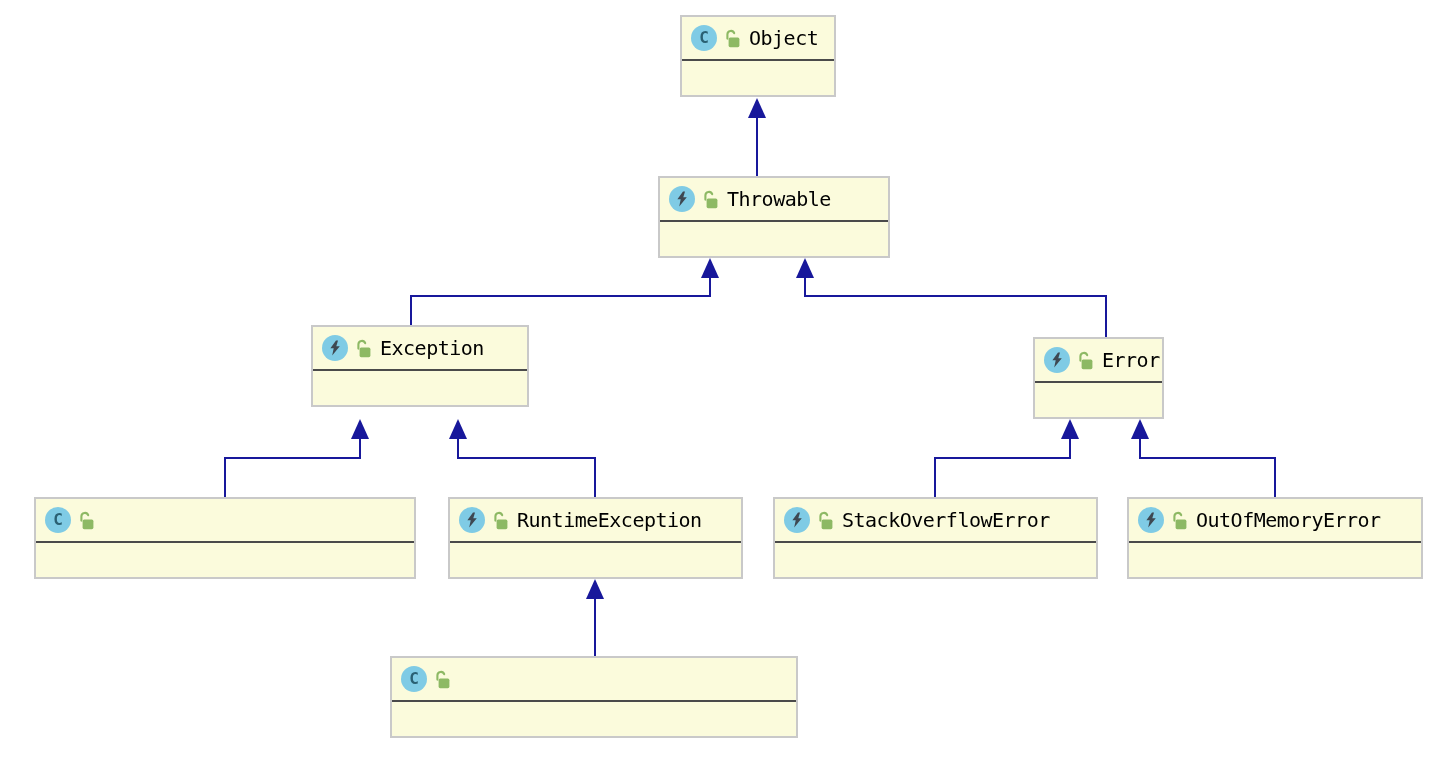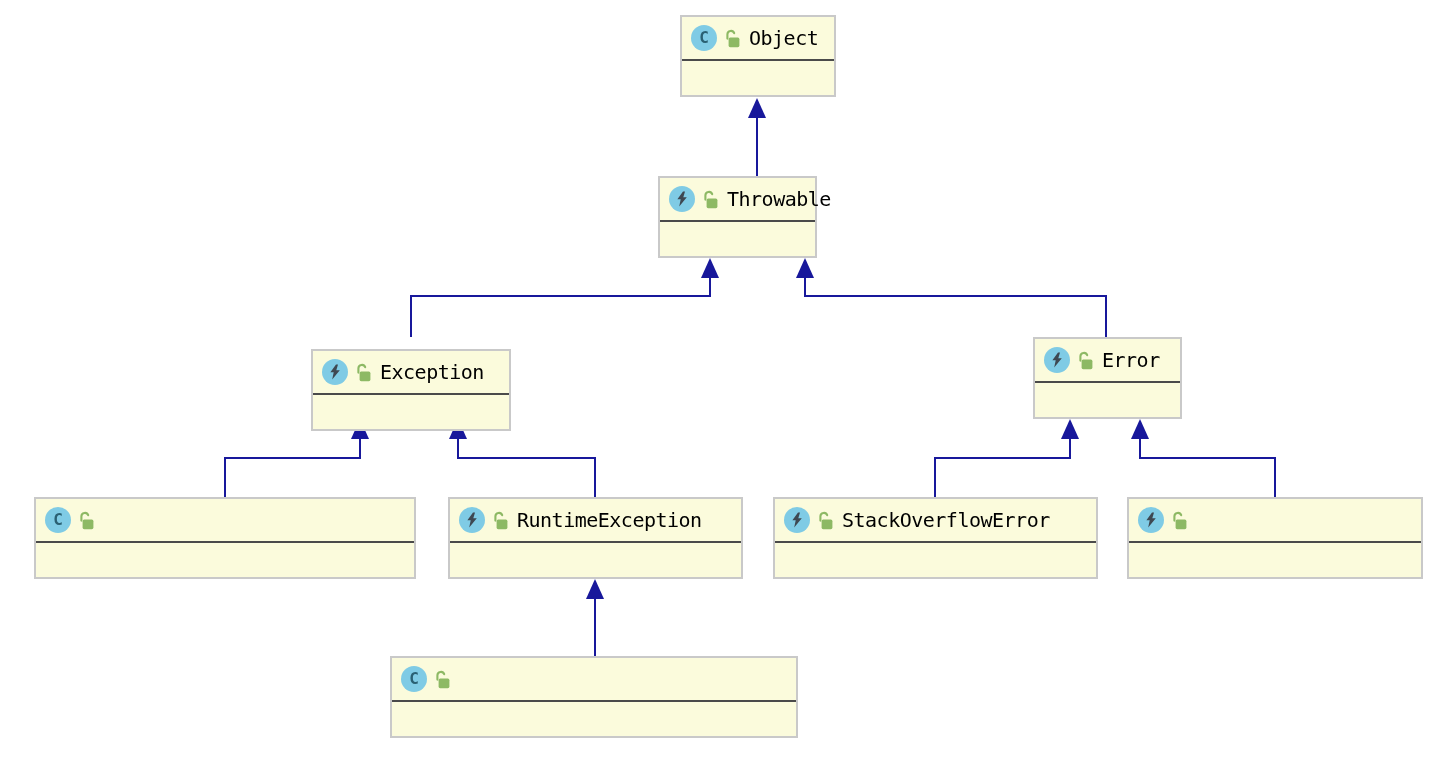--- a/index.html
+++ b/index.html
@@ -97,57 +97,57 @@
           <svg viewBox="0 0 18 20" width="18" height="20">
             <path d="M3.4 9.6 V5.4 A3.5 3.5 0 0 1 10.2 4.2" fill="none" stroke="#8DB964" stroke-width="2.1" stroke-linecap="round"></path>
             <rect x="4.6" y="8.6" width="10.8" height="9.6" rx="1.6" fill="#8DB964"></rect>
           </svg>
         </span>
       <span class="label">Object</span>
     </div>
     <div class="compartment"></div>
   </div>
 
-  <div class="node" style="left:658px;top:176px;width:159px">
+  <div class="node" style="left:658px;top:176px;width:232px">
     <div class="title">
       <span class="badge">
           <svg viewBox="0 0 16 16" width="16" height="16">
             <path d="M9 .5 L3.4 8.2 H6.7 L5.2 15.5 L12.8 6.2 H9.3 L11 .5 Z" fill="#3E4852"></path>
           </svg>
         </span>
       <span class="lock">
           <svg viewBox="0 0 18 20" width="18" height="20">
             <path d="M3.4 9.6 V5.4 A3.5 3.5 0 0 1 10.2 4.2" fill="none" stroke="#8DB964" stroke-width="2.1" stroke-linecap="round"></path>
             <rect x="4.6" y="8.6" width="10.8" height="9.6" rx="1.6" fill="#8DB964"></rect>
           </svg>
         </span>
       <span class="label">Throwable</span>
     </div>
     <div class="compartment"></div>
   </div>
 
-  <div class="node" style="left:311px;top:349px;width:200px">
+  <div class="node" style="left:311px;top:325px;width:218px">
     <div class="title">
       <span class="badge">
           <svg viewBox="0 0 16 16" width="16" height="16">
             <path d="M9 .5 L3.4 8.2 H6.7 L5.2 15.5 L12.8 6.2 H9.3 L11 .5 Z" fill="#3E4852"></path>
           </svg>
         </span>
       <span class="lock">
           <svg viewBox="0 0 18 20" width="18" height="20">
             <path d="M3.4 9.6 V5.4 A3.5 3.5 0 0 1 10.2 4.2" fill="none" stroke="#8DB964" stroke-width="2.1" stroke-linecap="round"></path>
             <rect x="4.6" y="8.6" width="10.8" height="9.6" rx="1.6" fill="#8DB964"></rect>
           </svg>
         </span>
       <span class="label">Exception</span>
     </div>
     <div class="compartment"></div>
   </div>
 
-  <div class="node" style="left:1033px;top:337px;width:149px">
+  <div class="node" style="left:1033px;top:337px;width:131px">
     <div class="title">
       <span class="badge">
           <svg viewBox="0 0 16 16" width="16" height="16">
             <path d="M9 .5 L3.4 8.2 H6.7 L5.2 15.5 L12.8 6.2 H9.3 L11 .5 Z" fill="#3E4852"></path>
           </svg>
         </span>
       <span class="lock">
           <svg viewBox="0 0 18 20" width="18" height="20">
             <path d="M3.4 9.6 V5.4 A3.5 3.5 0 0 1 10.2 4.2" fill="none" stroke="#8DB964" stroke-width="2.1" stroke-linecap="round"></path>
             <rect x="4.6" y="8.6" width="10.8" height="9.6" rx="1.6" fill="#8DB964"></rect>
@@ -213,20 +213,21 @@
           <svg viewBox="0 0 16 16" width="16" height="16">
             <path d="M9 .5 L3.4 8.2 H6.7 L5.2 15.5 L12.8 6.2 H9.3 L11 .5 Z" fill="#3E4852"></path>
           </svg>
         </span>
       <span class="lock">
           <svg viewBox="0 0 18 20" width="18" height="20">
             <path d="M3.4 9.6 V5.4 A3.5 3.5 0 0 1 10.2 4.2" fill="none" stroke="#8DB964" stroke-width="2.1" stroke-linecap="round"></path>
             <rect x="4.6" y="8.6" width="10.8" height="9.6" rx="1.6" fill="#8DB964"></rect>
           </svg>
         </span>
+      <span class="label">OutOfMemoryError</span>
     </div>
     <div class="compartment"></div>
   </div>
 
   <div class="node" style="left:390px;top:656px;width:408px">
     <div class="title">
       <span class="badge c-badge">C</span>
       <span class="lock">
           <svg viewBox="0 0 18 20" width="18" height="20">
             <path d="M3.4 9.6 V5.4 A3.5 3.5 0 0 1 10.2 4.2" fill="none" stroke="#8DB964" stroke-width="2.1" stroke-linecap="round"></path>

